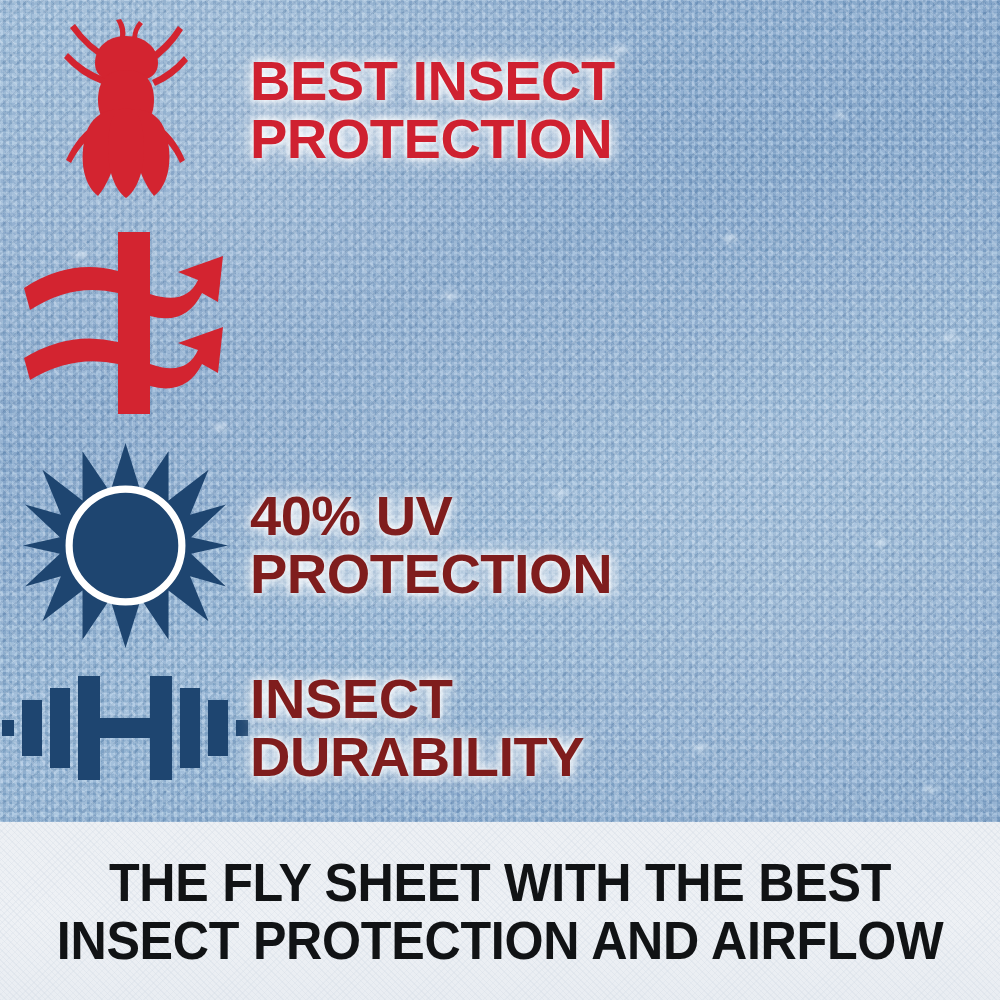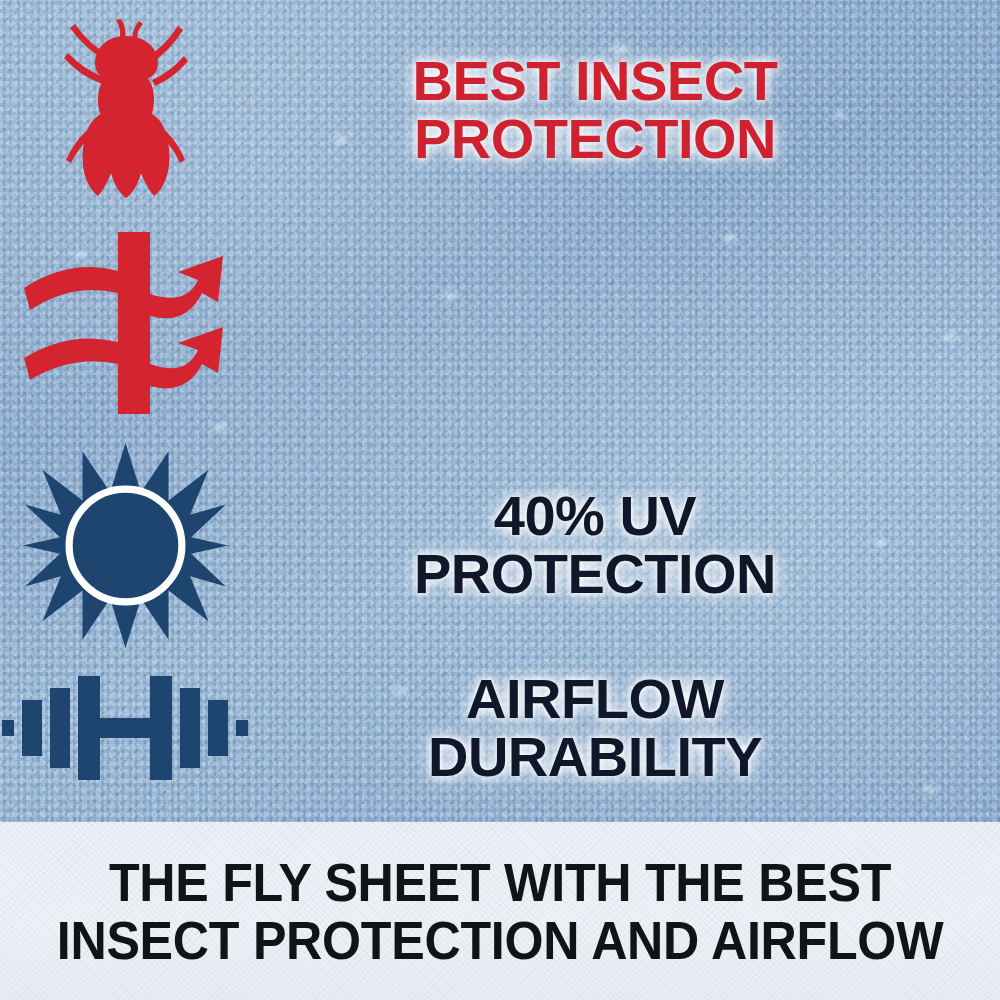--- a/index.html
+++ b/index.html
@@ -64,21 +64,20 @@
     mix-blend-mode: normal;
     opacity: .85;
     pointer-events: none;
   }
 
   
   .row {
     position: absolute;
     display: flex;
     align-items: center;
-    text-align: center;
   }
   .icon-cell {
     width: 250px;
     display: flex;
     align-items: center;
     justify-content: center;
     flex: none;
   }
   .text-cell {
     flex: 1;
@@ -95,21 +94,21 @@
   }
   .head.red {
     color: #cf2130;
     text-shadow:
       0 0 6px rgba(255,255,255,.95),
       0 0 12px rgba(255,255,255,.85),
       0 0 20px rgba(255,255,255,.60),
       0 0 30px rgba(255,255,255,.35);
   }
   .head.navy {
-    color: #0f172a;
+    color: #7f1d1d;
     text-shadow:
       0 0 6px rgba(255,255,255,.95),
       0 0 12px rgba(255,255,255,.85),
       0 0 20px rgba(255,255,255,.60),
       0 0 30px rgba(255,255,255,.35);
   }
 
   
   .caption-band {
     position: absolute;
@@ -230,21 +229,21 @@
 
           <rect x="150" y="8" width="22" height="104"></rect>
           <rect x="180" y="20" width="20" height="80"></rect>
           <rect x="208" y="32" width="20" height="56"></rect>
 
           <rect x="236" y="52" width="12" height="16"></rect>
         </g>
       </svg>
     </div>
     <div class="text-cell">
-      <h2 class="head navy"><span>AIRFLOW</span><br><span>DURABILITY</span></h2>
+      <h2 class="head navy"><span>INSECT</span><br><span>DURABILITY</span></h2>
     </div>
   </div>
 
   <div class="caption-band">
     <p class="caption"><span>THE FLY SHEET WITH THE BEST</span><br><span>INSECT PROTECTION AND AIRFLOW</span></p>
   </div>
 
 </div>
 
 </body></html>

